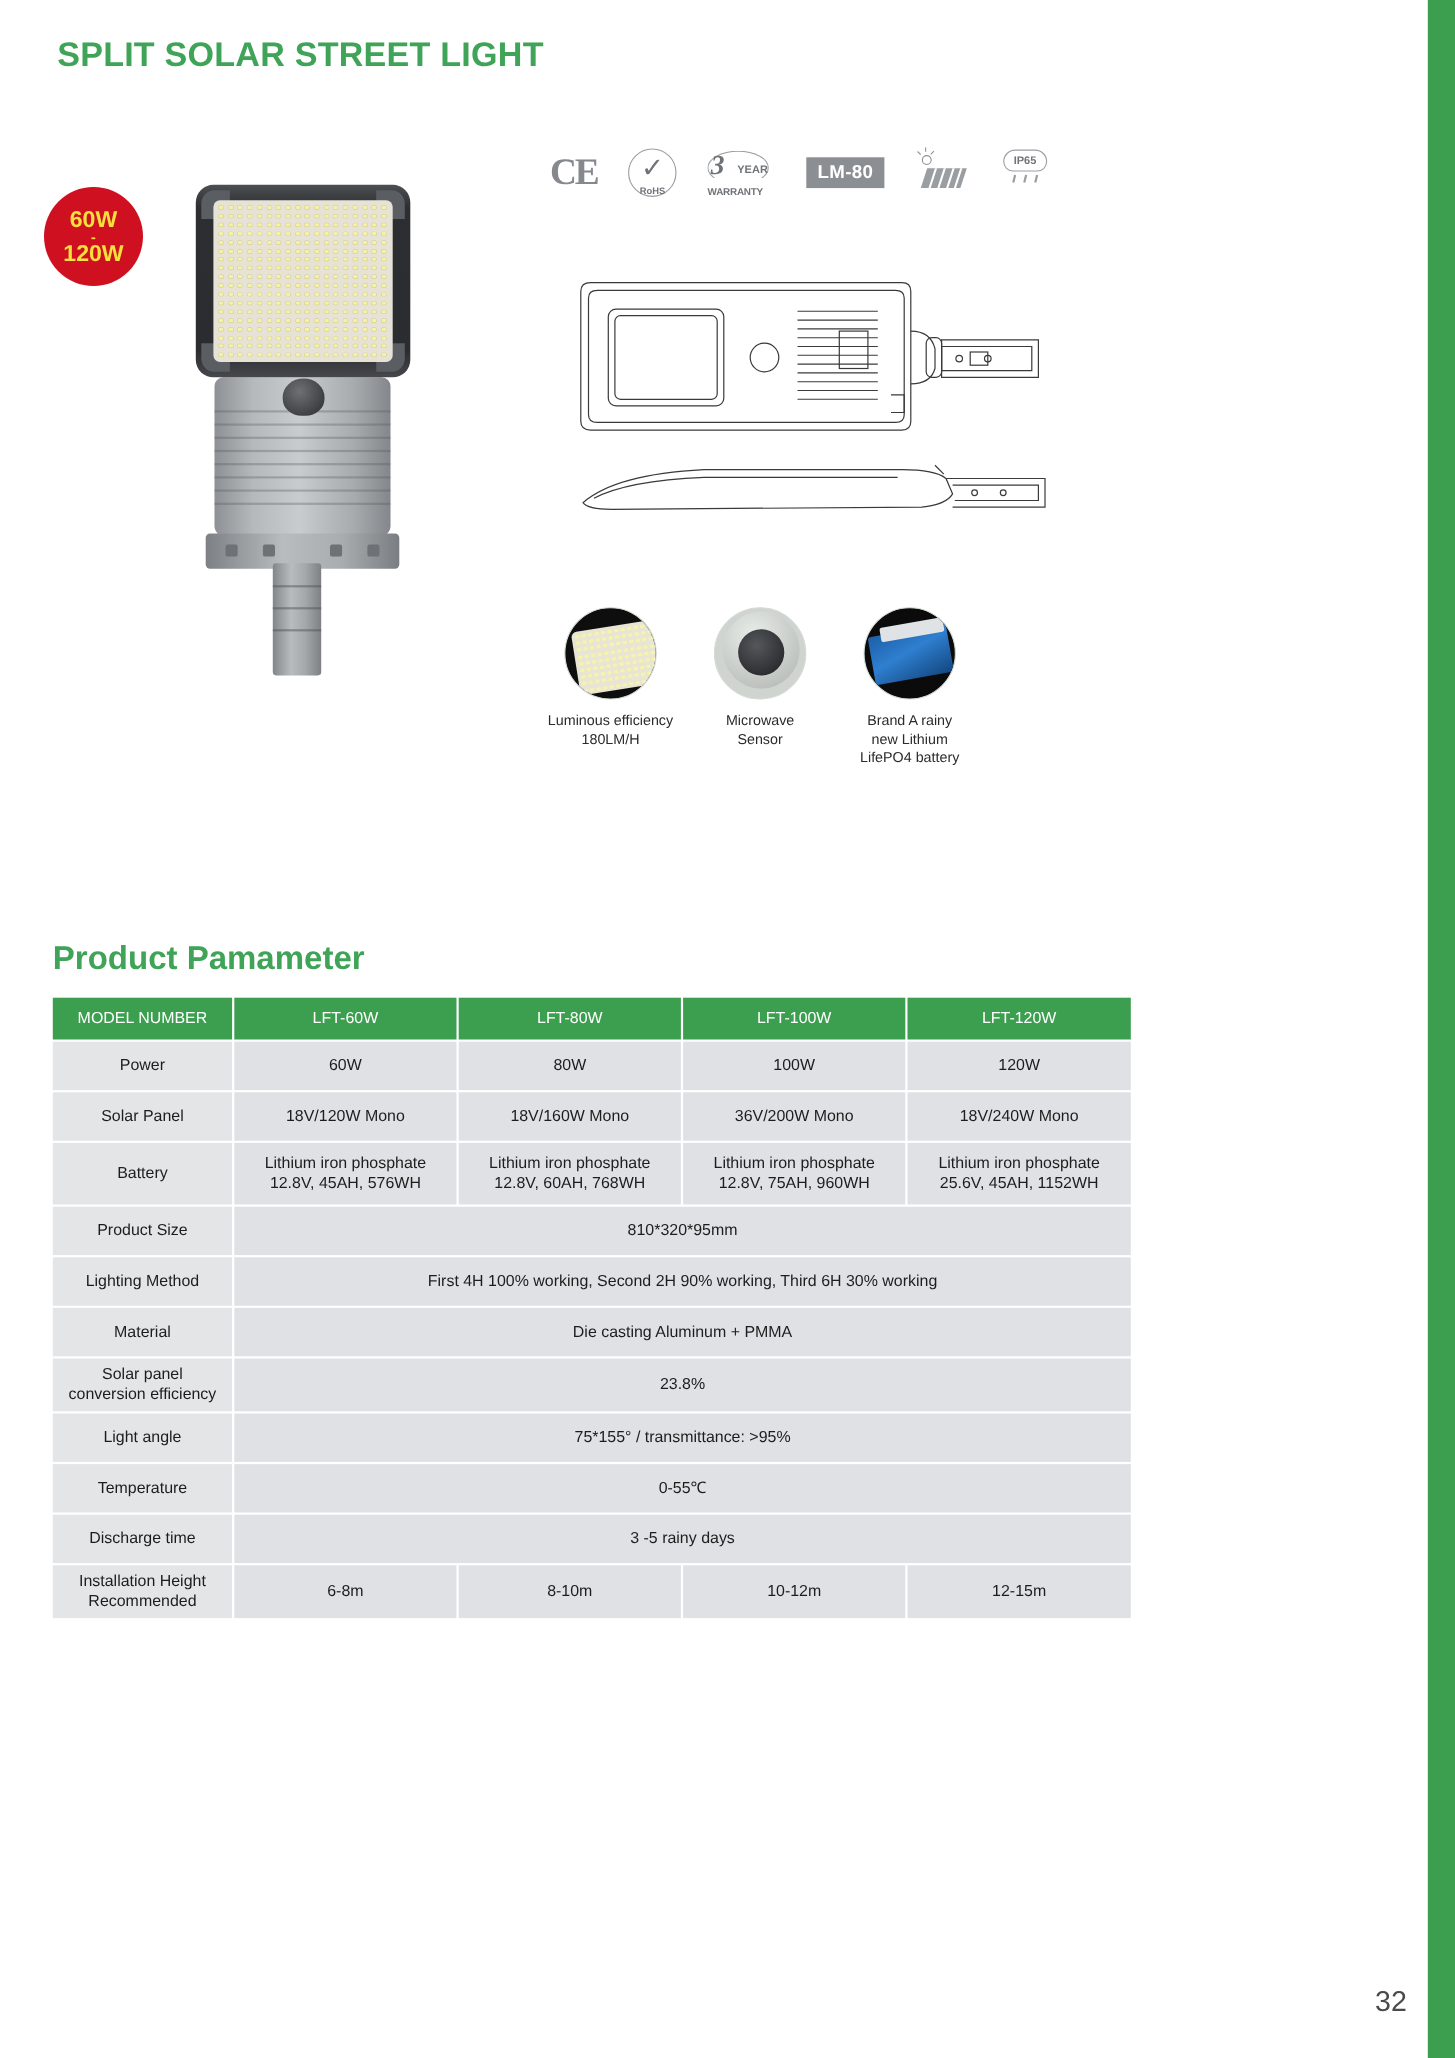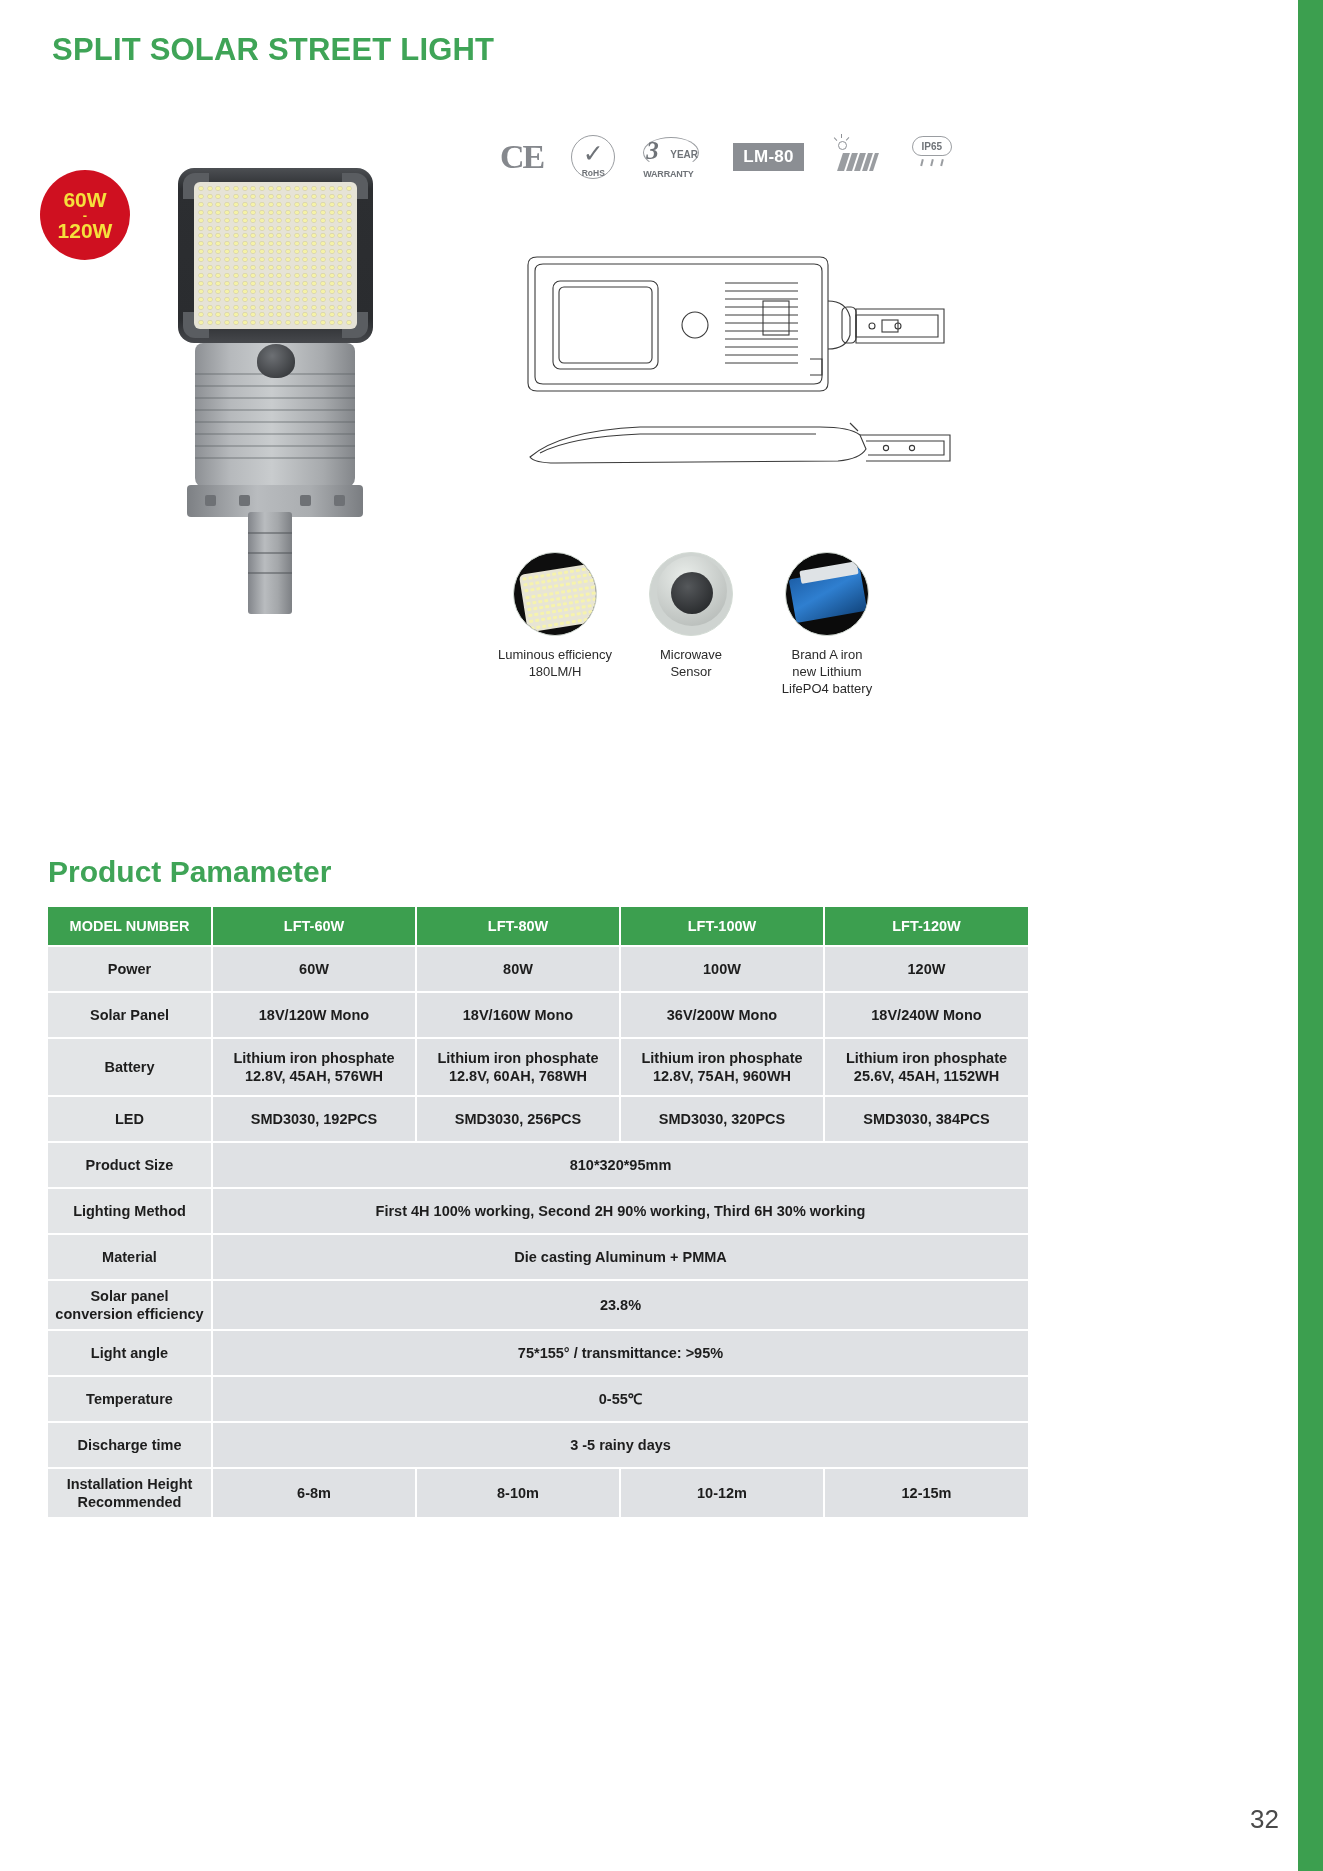--- a/index.html
+++ b/index.html
@@ -215,21 +215,21 @@
     color:#3fa457; font-weight:bold; font-size:30px;
   }
 
   
   .spec-table {
     position:absolute; left:46px; top:905px; width:972px;
     border-collapse:separate; border-spacing:2px 2px;
     table-layout:fixed;
   }
   .spec-table th, .spec-table td {
-    font-weight:bold; font-size:14.5px; color:#1d1d1d;
+    font-weight:normal; font-size:14.5px; color:#1d1d1d;
     text-align:center; vertical-align:middle;
     padding:6px 4px; line-height:18px;
   }
   .spec-table thead th {
     background:#3c9f4f; color:#ffffff; height:38px; font-size:14.5px;
   }
   .spec-table tbody th { background:#e3e5e7; width:163px; }
   .spec-table tbody td { background:#dfe1e4; }
   .spec-table tbody tr { height:44px; }
   .r-tall { height:56px !important; }
@@ -835,21 +835,21 @@
       </div>
     </div>
 
 
     <div class="feature">
       <div class="icon-circle fi-batt">
         <div class="b1"></div>
           <div class="b2"></div>
       </div>
       <div class="cap">
-        <div>Brand A iron</div>
+        <div>Brand A rainy</div>
         <div>new Lithium</div>
         <div>LifePO4 battery</div>
       </div>
     </div>
   </div>
 
   <div class="section-title">Product Pamameter</div>
 
   <table class="spec-table">
     <colgroup>
@@ -919,37 +919,20 @@
             <div>Lithium iron phosphate</div>
             <div>12.8V, 75AH, 960WH</div>
           </td>
           <td>
             <div>Lithium iron phosphate</div>
             <div>25.6V, 45AH, 1152WH</div>
           </td>
         </tr>
         <tr>
           <th>
-            <div>LED</div>
-          </th>
-          <td>
-            <div>SMD3030, 192PCS</div>
-          </td>
-          <td>
-            <div>SMD3030, 256PCS</div>
-          </td>
-          <td>
-            <div>SMD3030, 320PCS</div>
-          </td>
-          <td>
-            <div>SMD3030, 384PCS</div>
-          </td>
-        </tr>
-        <tr>
-          <th>
             <div>Product Size</div>
           </th>
           <td colspan="4">810*320*95mm</td>
         </tr>
         <tr>
           <th>
             <div>Lighting Method</div>
           </th>
           <td colspan="4">First 4H 100% working, Second 2H 90% working, Third 6H 30% working</td>
         </tr>

